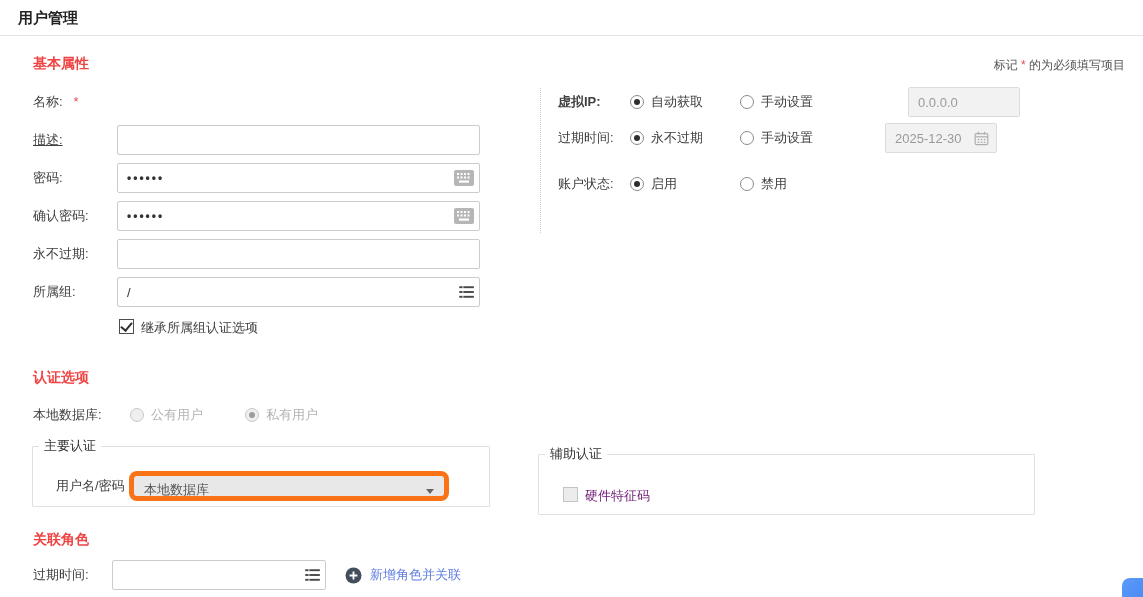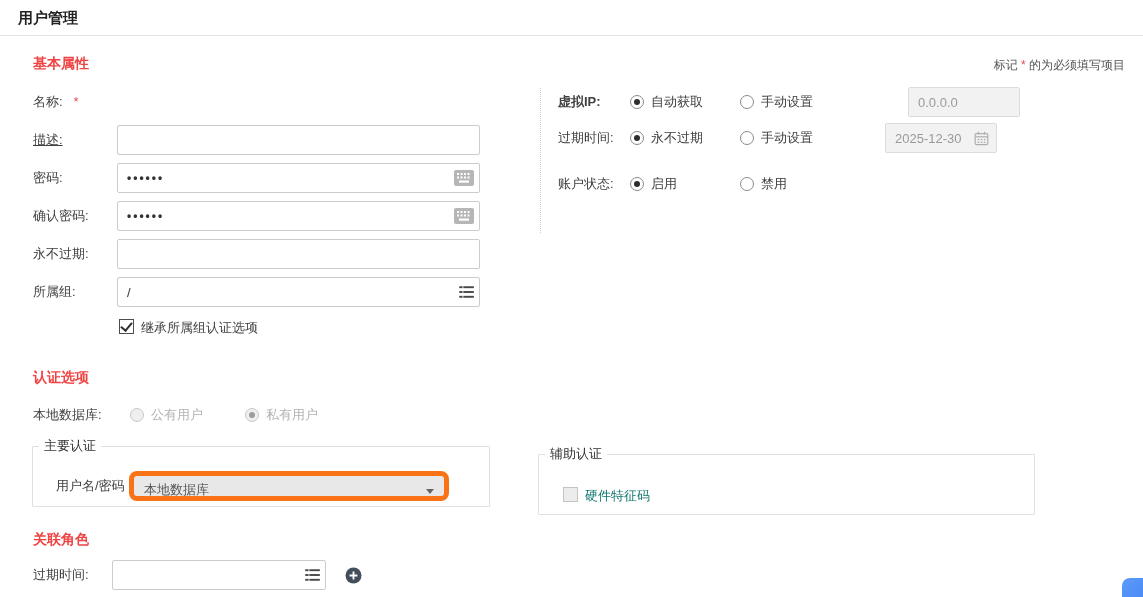--- a/index.html
+++ b/index.html
@@ -30,21 +30,21 @@
   .radio.checked::after{content:"";position:absolute;left:3px;top:3px;width:6px;height:6px;border-radius:50%;background:#2e2e2e;}
   .radio-item.disabled{color:#b3b3b3;}
   .radio-item.disabled .radio{background:#efefef;border-color:#c8c8c8;}
   .radio-item.disabled .radio.checked::after{background:#9c9c9c;}
 
   .cb-item{position:absolute;font-size:13px;color:#404040;line-height:16px;white-space:nowrap;}
   .cb{display:inline-block;width:13px;height:13px;border:1px solid #4d4d4d;background:#fff;
       position:relative;vertical-align:-2px;margin-right:7px;}
   .cb.checked::after{content:"";position:absolute;left:3px;top:0px;width:5px;height:9px;
       border:solid #2e2e2e;border-width:0 2px 2px 0;transform:rotate(40deg);}
-  .cb-item.disabled{color:#0f766e;}
+  .cb-item.disabled{color:#701a75;}
   .cb-item.disabled .cb{background:#ececec;border-color:#c4c4c4;}
 
   fieldset.group-box{position:absolute;margin:0;border:1px solid #e0e0e0;border-radius:1px;padding:0;}
   fieldset.group-box legend{font-size:13px;color:#333;padding:0 5px;margin-left:6px;}
 
   .fake-select{position:absolute;height:30px;background:#e8e8e8;border:5px solid #f97316;border-radius:8px;
       box-sizing:border-box;font-size:13px;color:#555;line-height:28px;padding:0 10px;cursor:default;}
   .fake-select .arrow{position:absolute;right:10px;top:13px;width:0;height:0;
       border-left:4px solid transparent;border-right:4px solid transparent;border-top:5px solid #666;}
 
@@ -206,20 +206,21 @@
             <path d="M5.3 7h8.6"></path>
             <path d="M1.2 11.8h1.4"></path>
             <path d="M5.3 11.8h8.6"></path>
           </g>
         </svg></span>
   </div>
   <span class="plus-wrap" style="left:345px;top:567px;"><svg width="17" height="17" viewBox="0 0 17 17">
         <circle cx="8.5" cy="8.5" r="8" fill="#434d5c"></circle>
         <path d="M8.5 4.6v7.8M4.6 8.5h7.8" stroke="#fff" stroke-width="1.8"></path>
       </svg></span>
+  <div class="link" style="left:370px;top:560px;">新增角色并关联</div>
 
   <div class="fab">
     <svg width="28" height="28" viewBox="0 0 28 28">
         <path d="M6 24 L26 12 L16 28 L13 20 Z" fill="#ffffff"></path>
       </svg>
   </div>
 
 </div>
 
 </body></html>

